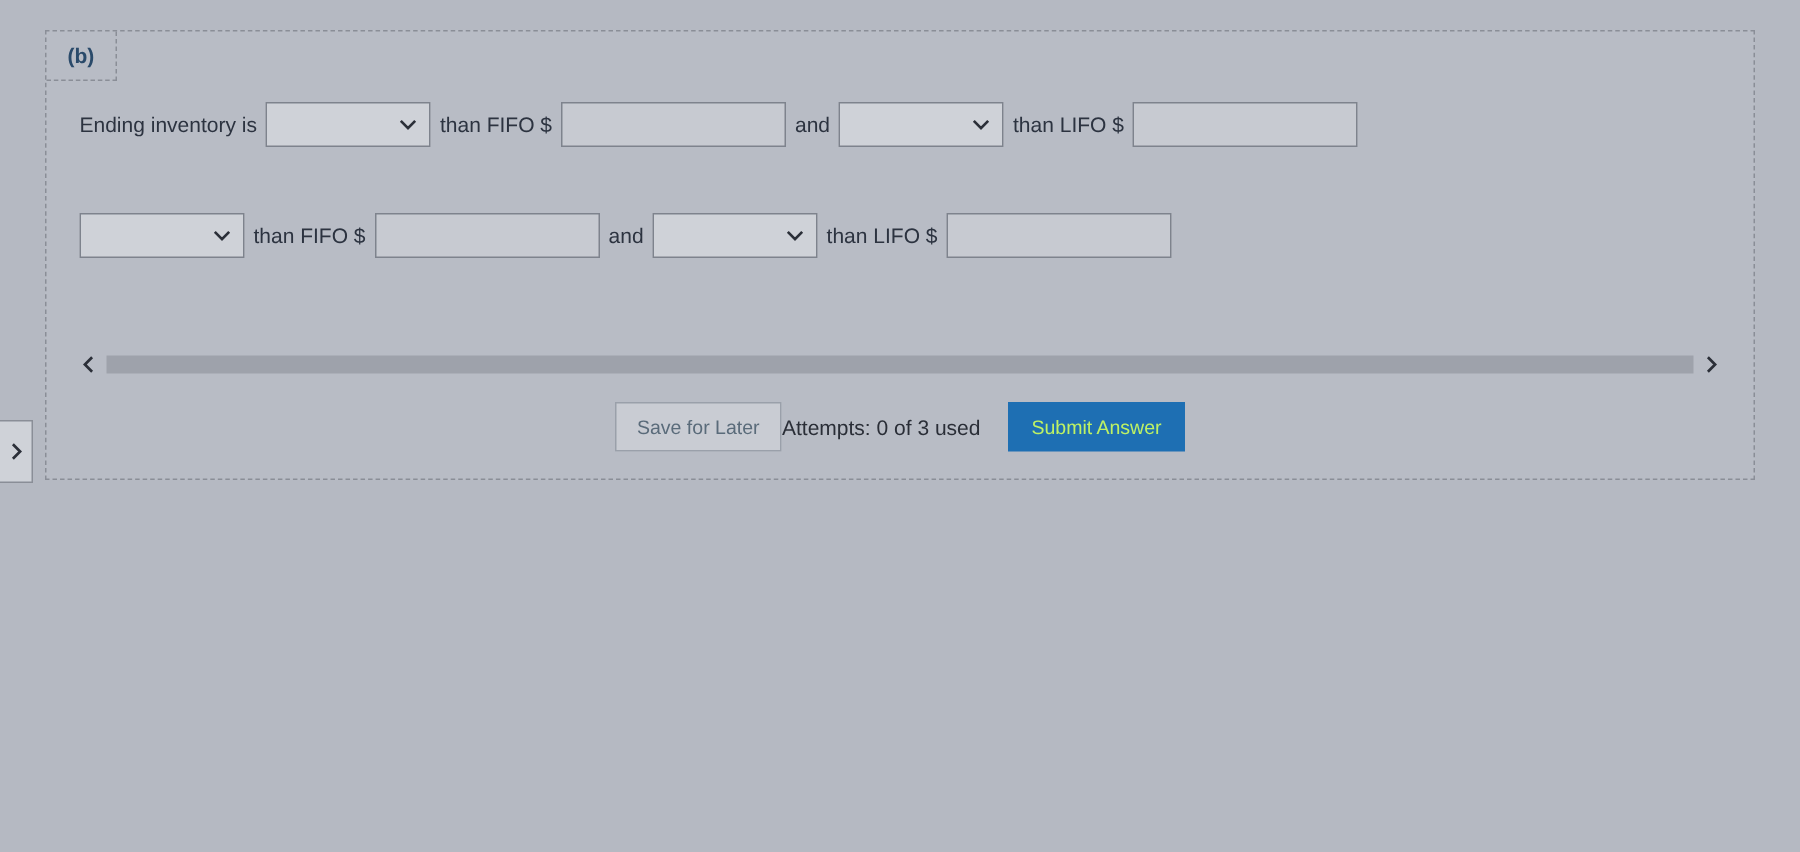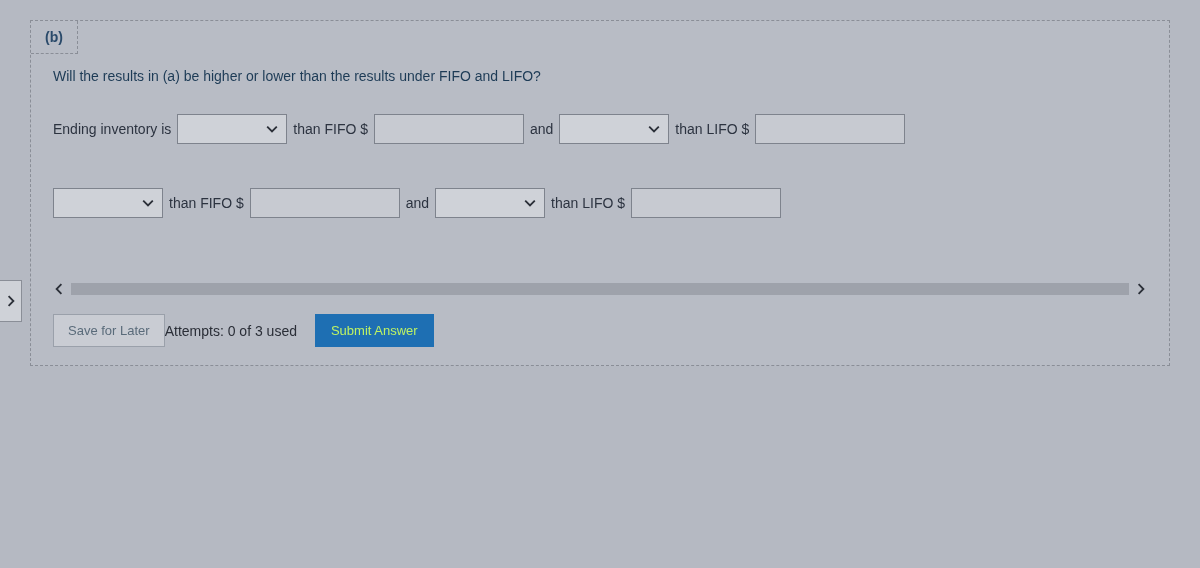--- a/index.html
+++ b/index.html
@@ -64,21 +64,21 @@
   .numbox {
     width: 150px;
     height: 30px;
     border: 1px solid #7e838d;
     background: #c7cad1;
     display: inline-block;
   }
   .footer-row {
     display: flex;
     align-items: center;
-    justify-content: flex-start;
+    justify-content: center;
     padding: 6px 22px 18px 22px;
   }
   .scroll-line {
     position: relative;
     height: 18px;
     margin: 0 22px 10px 22px;
     display: flex;
     align-items: center;
   }
   .scroll-track {
@@ -129,21 +129,20 @@
 <div class="side-tab">
   <svg class="sc-arrow" viewBox="0 0 10 10">
       <path d="M3 1 L7 5 L3 9" fill="none" stroke="#2b2f38" stroke-width="1.5"></path>
     </svg>
 </div>
 
 <div class="outer">
   <div class="card">
     <div class="part-label">(b)</div>
     <div class="card-body">
-      <div class="prompt">Will the results in (a) be higher or lower than the results under FIFO and LIFO?</div>
 
       <div class="row">
         <span class="txt">Ending inventory is</span>
         <div class="sel">
           <svg class="chev" viewBox="0 0 10 10">
               <path d="M1 3 L5 7 L9 3" fill="none" stroke="#2b2f38" stroke-width="1.5"></path>
             </svg>
         </div>
         <span class="txt">than FIFO $</span>
         <div class="numbox"></div>

